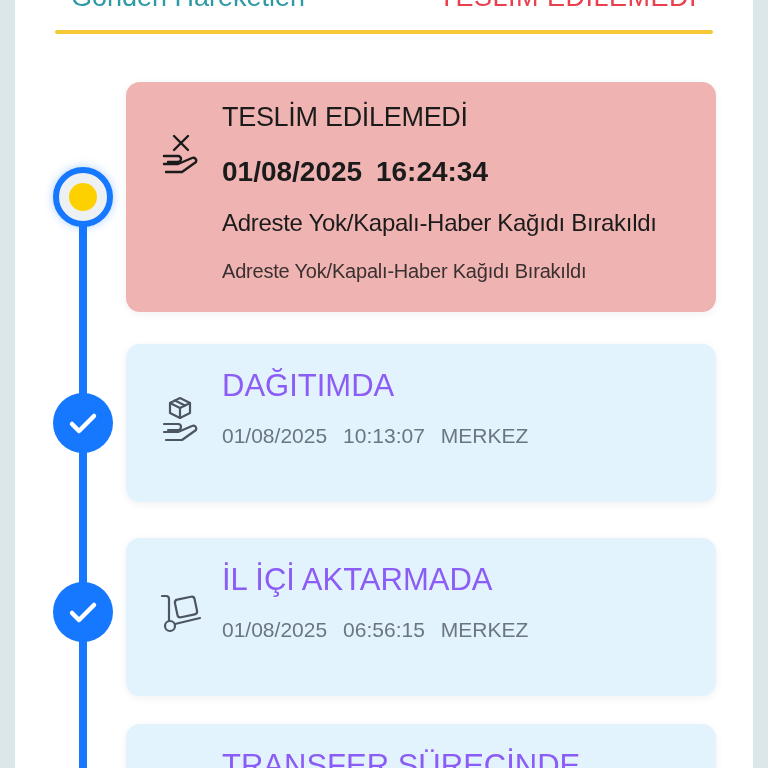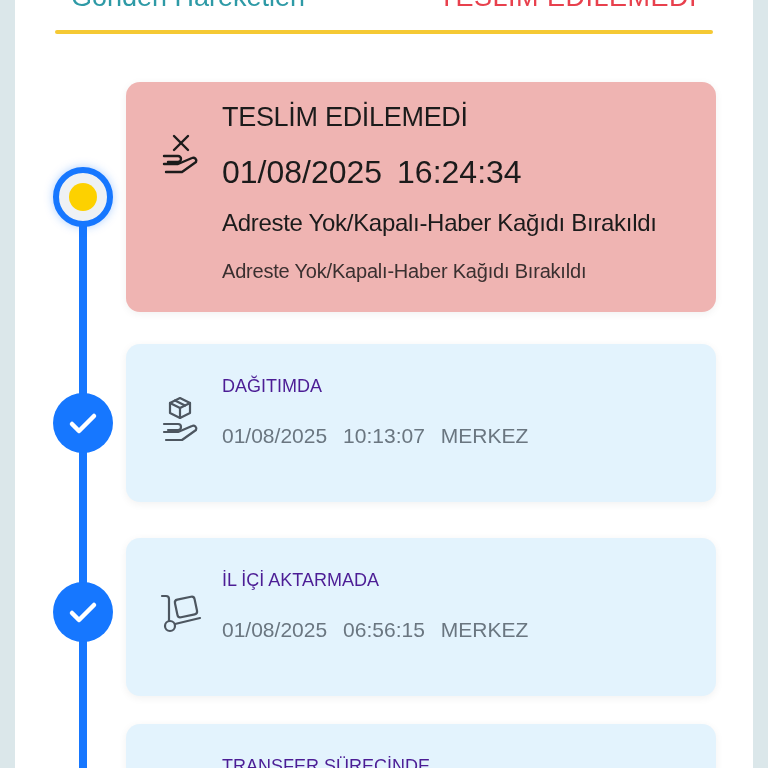--- a/index.html
+++ b/index.html
@@ -96,33 +96,34 @@
     }
     .card-body {
       position: absolute;
       left: 96px; right: 12px;
     }
     .failed .title {
       font-size: 27px; color: #1b1b1b; line-height: 34px;
       letter-spacing: -0.3px;
     }
     .failed .datetime {
-      font-size: 32px; color: #1b1b1b; line-height: 32px; margin-top: 22px;
+      font-size: 28px; color: #1b1b1b; line-height: 32px; margin-top: 22px;
       word-spacing: 6px;
+      font-weight: bold;
     }
     .failed .reason {
       font-size: 24px; color: #1b1b1b; line-height: 30px; margin-top: 20px;
       letter-spacing: -0.3px;
     }
     .failed .detail {
       font-size: 20px; color: #3a3030; line-height: 26px; margin-top: 20px;
       letter-spacing: -0.2px;
     }
     .normal .title {
-      font-size: 18px; color: #4c1d95; line-height: 32px;
+      font-size: 31px; color: #8b5cf6; line-height: 32px;
     }
     .normal .meta {
       font-size: 21px; color: #6a7680; line-height: 28px; margin-top: 20px;
       display: flex; gap: 16px;
     }
     svg { display: block; }
   </style>
 </head>
 <body>
 

